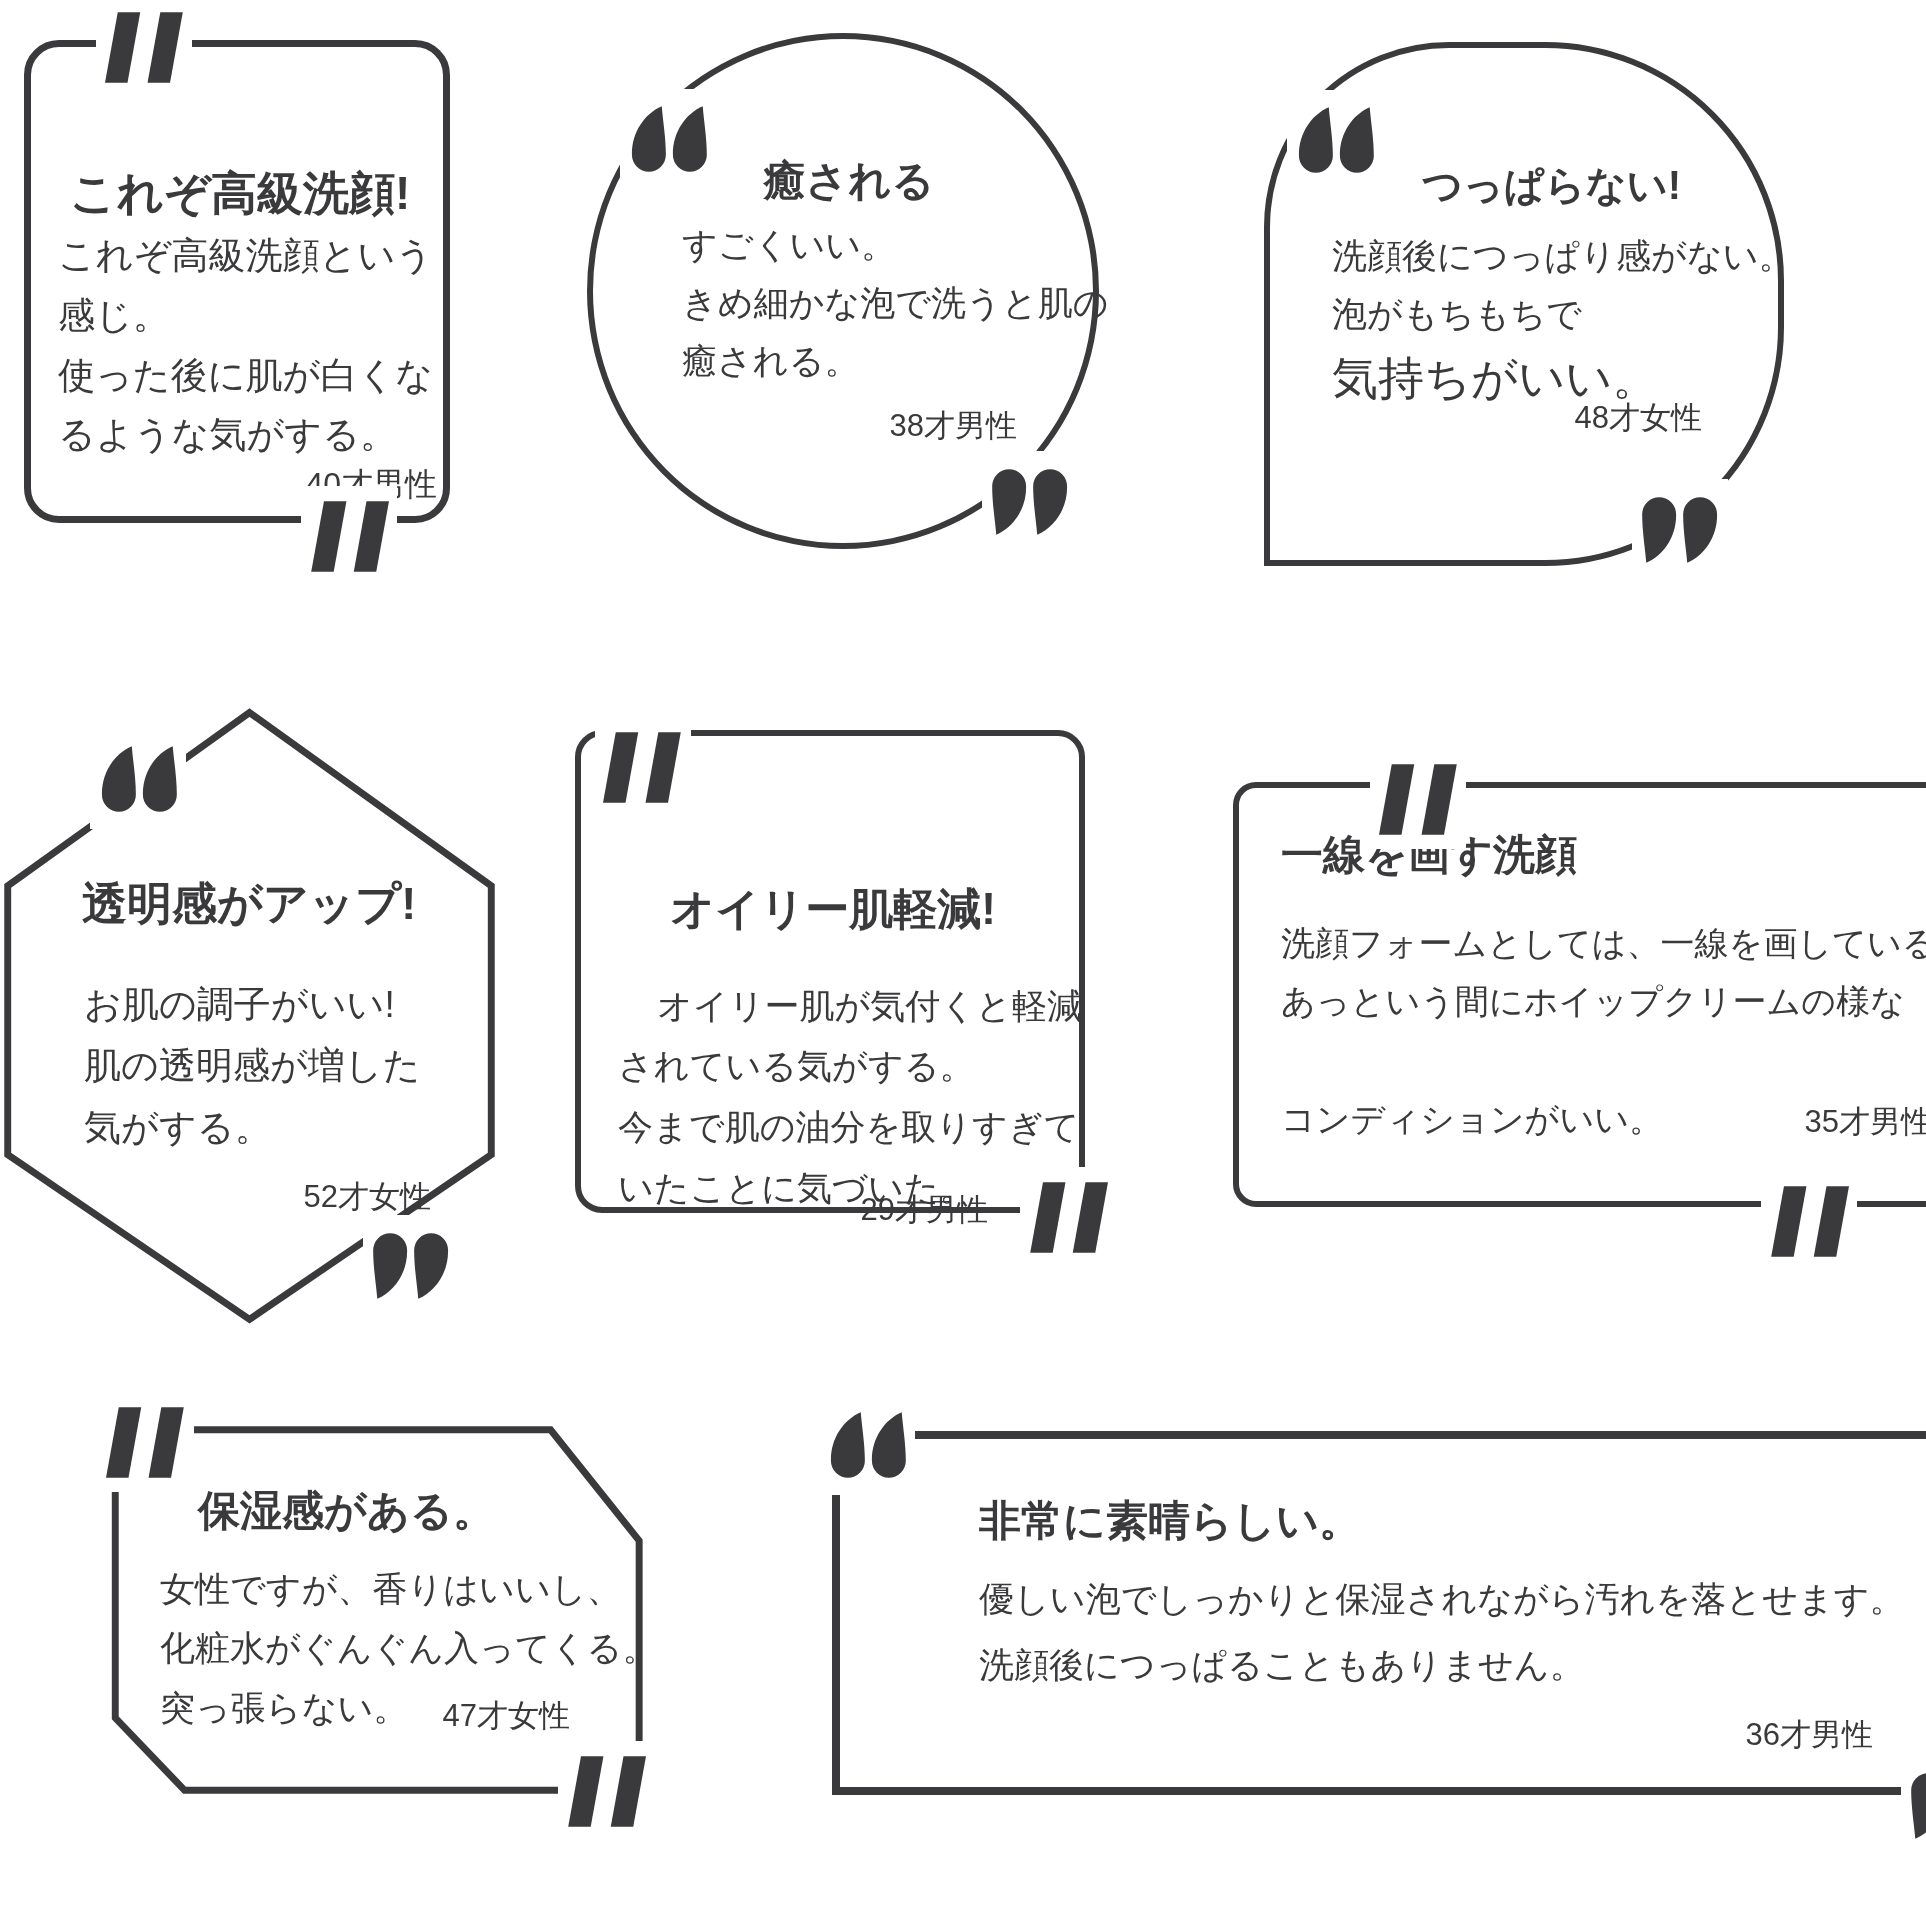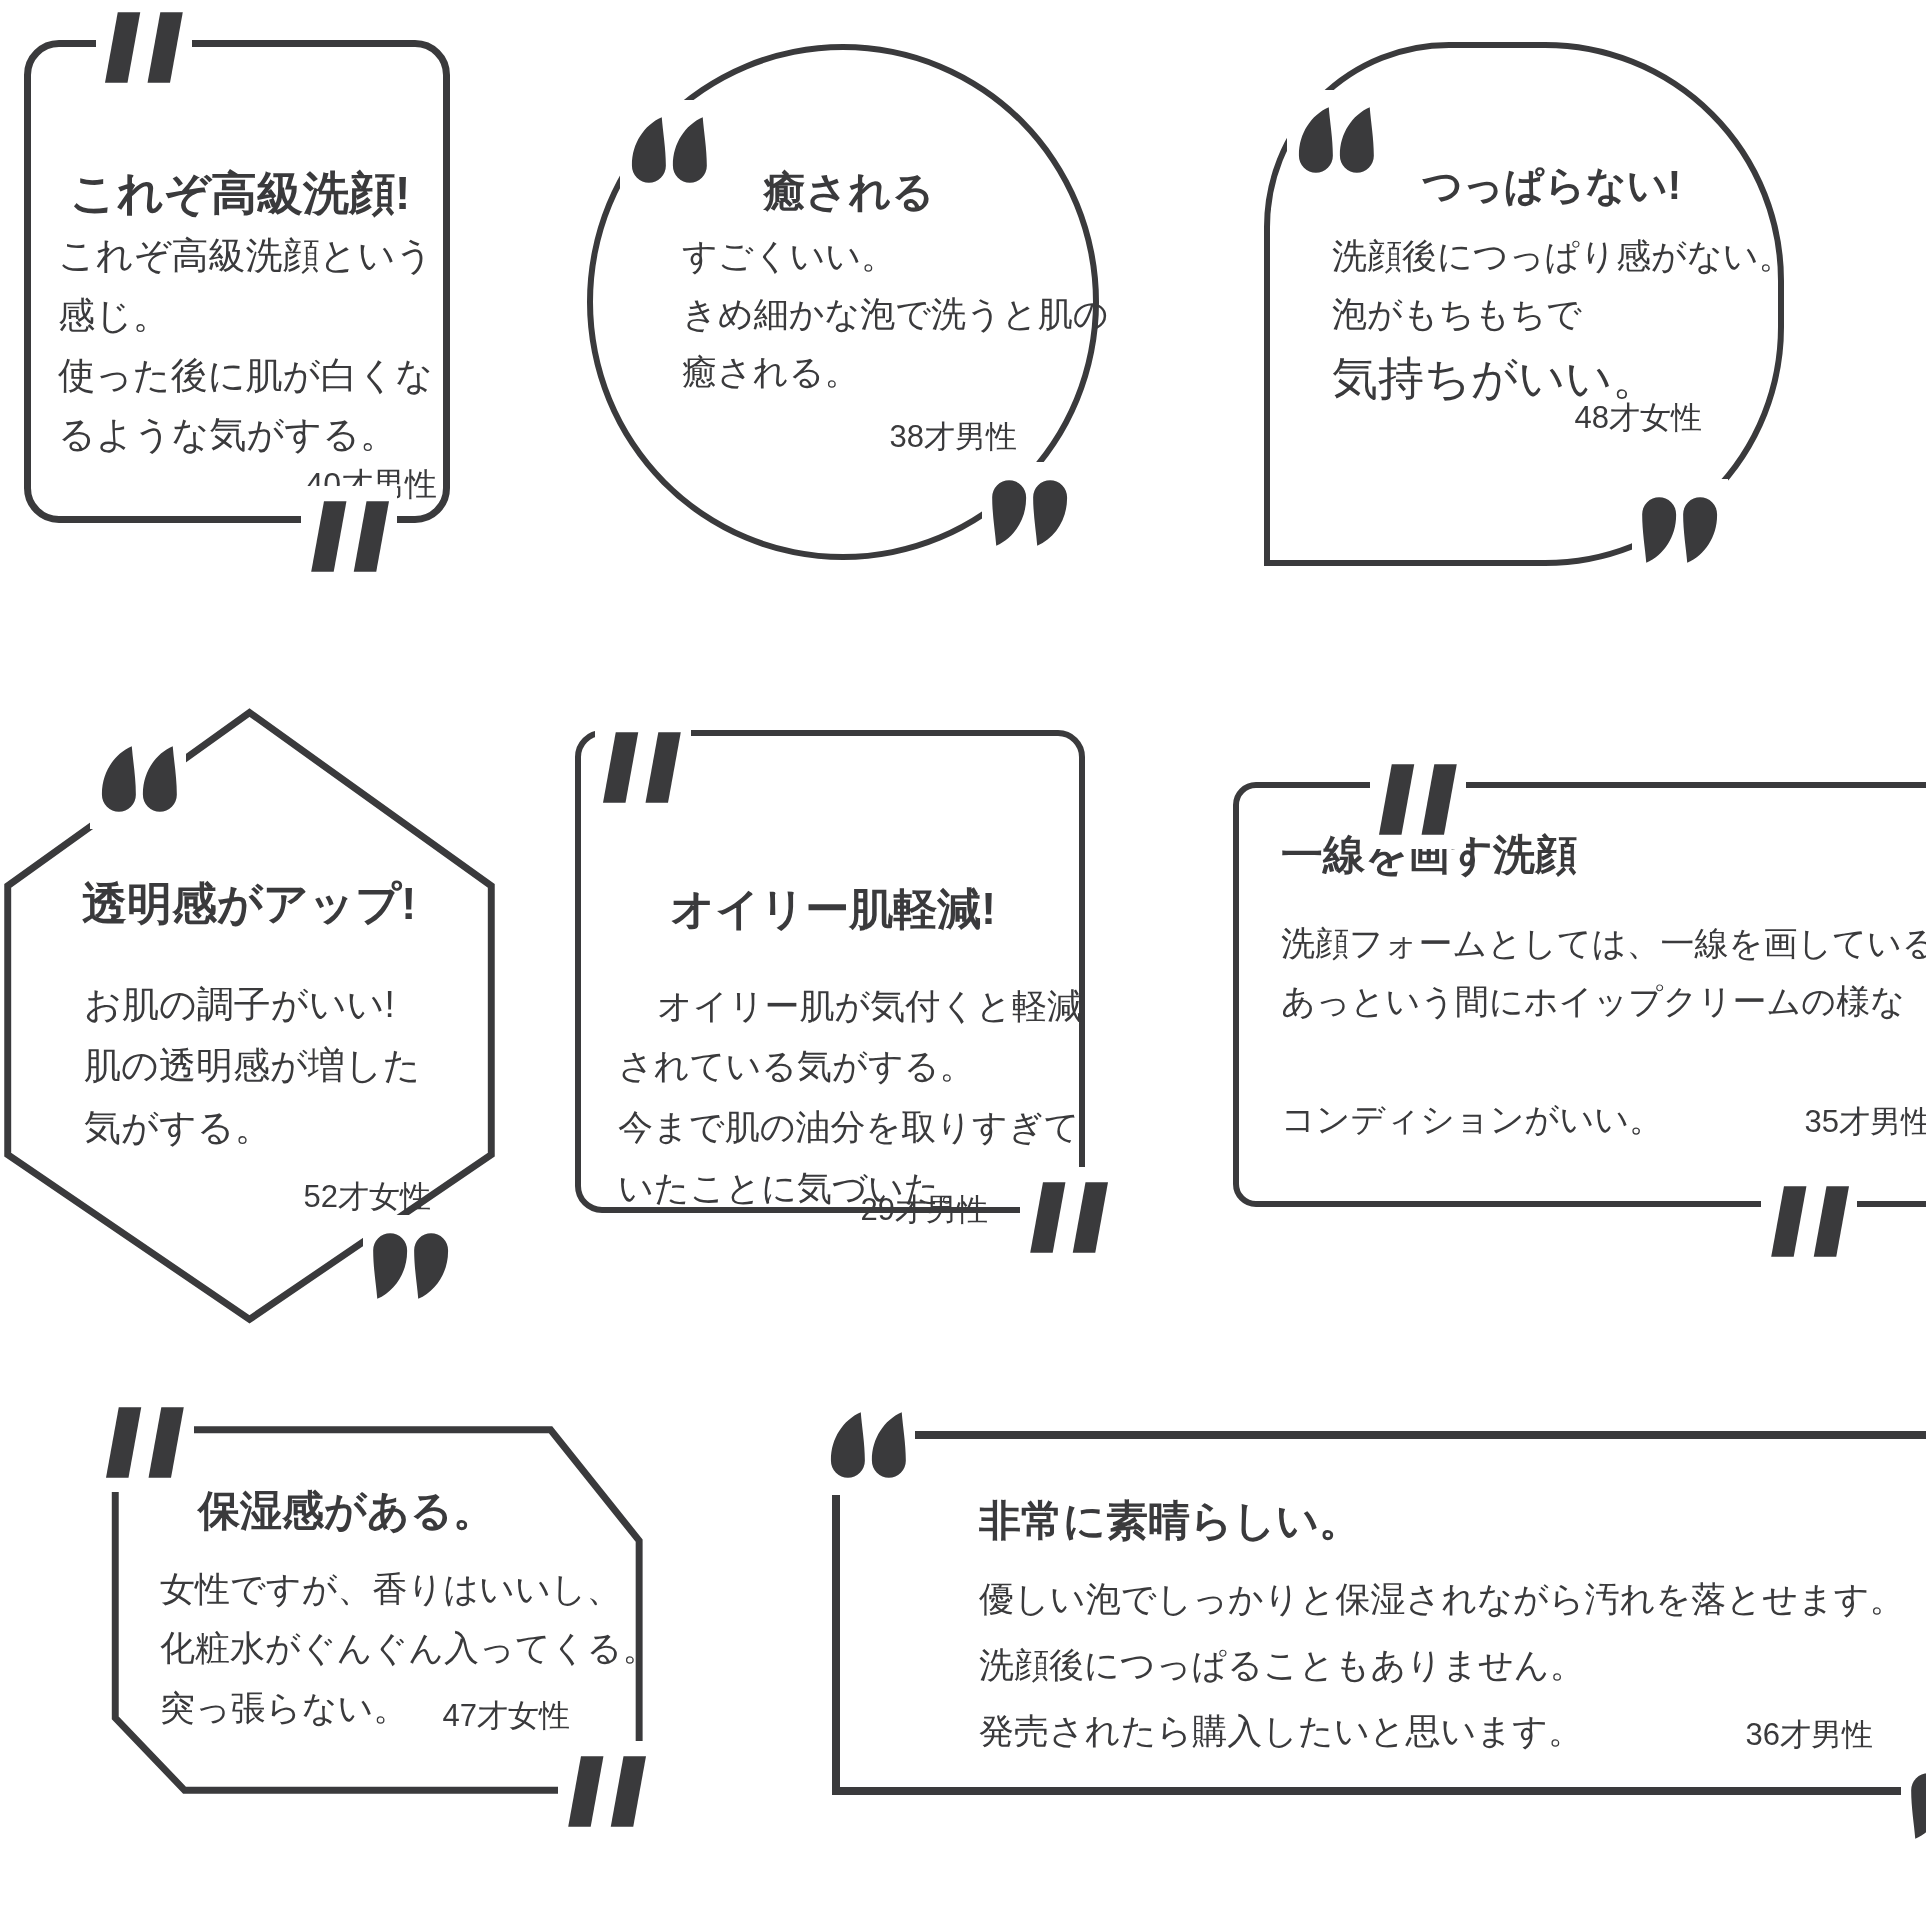--- a/index.html
+++ b/index.html
@@ -53,21 +53,21 @@
   <div class="qbox" style="left:270px;top:439px;">
     <svg viewBox="0 0 260 240">
         <g transform="rotate(180 130 120)">
           <use href="#qm-slab"></use>
           <use href="#qm-slab" x="140"></use>
         </g>
       </svg>
   </div>
 </div>
 
-<div class="bubble" style="left:587px;top:44px;width:512px;height:516px;border:6.2px solid #3a3a3c;border-radius:50%;">
+<div class="bubble" style="left:587px;top:33px;width:512px;height:516px;border:6.2px solid #3a3a3c;border-radius:50%;">
   <div class="qbox" style="left:27px;top:50px;">
     <svg viewBox="0 0 270 240">
         <use href="#qm-round"></use>
         <use href="#qm-round" x="140"></use>
       </svg>
   </div>
   <div class="title center" style="left:77px;top:114px;width:358px;font-size:42px;">癒される</div>
   <div class="body-line" style="left:89px;top:183px;font-size:35px;">すごくいい。</div>
   <div class="body-line" style="left:89px;top:241px;font-size:35px;">きめ細かな泡で洗うと肌の</div>
   <div class="body-line" style="left:89px;top:299px;font-size:35px;">癒される。</div>
@@ -204,21 +204,20 @@
 <div class="bubble b-border-thick" style="left:832px;top:1431px;width:1127px;height:364px;">
   <div class="qbox" style="left:-21px;top:-44px;">
     <svg viewBox="0 0 270 240">
         <use href="#qm-round"></use>
         <use href="#qm-round" x="140"></use>
       </svg>
   </div>
   <div class="title" style="left:139px;top:54px;font-size:42px;">非常に素晴らしい。</div>
   <div class="body-line" style="left:139px;top:137px;font-size:35px;">優しい泡でしっかりと保湿されながら汚れを落とせます。</div>
   <div class="body-line" style="left:139px;top:203px;font-size:35px;">洗顔後につっぱることもありません。</div>
-  <div class="body-line" style="left:139px;top:269px;font-size:35px;">発売されたら購入したいと思います。</div>
   <div class="attr" style="left:139px;top:275px;width:894px;font-size:31px;">36才男性</div>
   <div class="qbox" style="left:1061px;top:316px;">
     <svg viewBox="0 0 270 240">
         <g transform="rotate(180 135 120)">
           <use href="#qm-round"></use>
           <use href="#qm-round" x="140"></use>
         </g>
       </svg>
   </div>
 </div>

